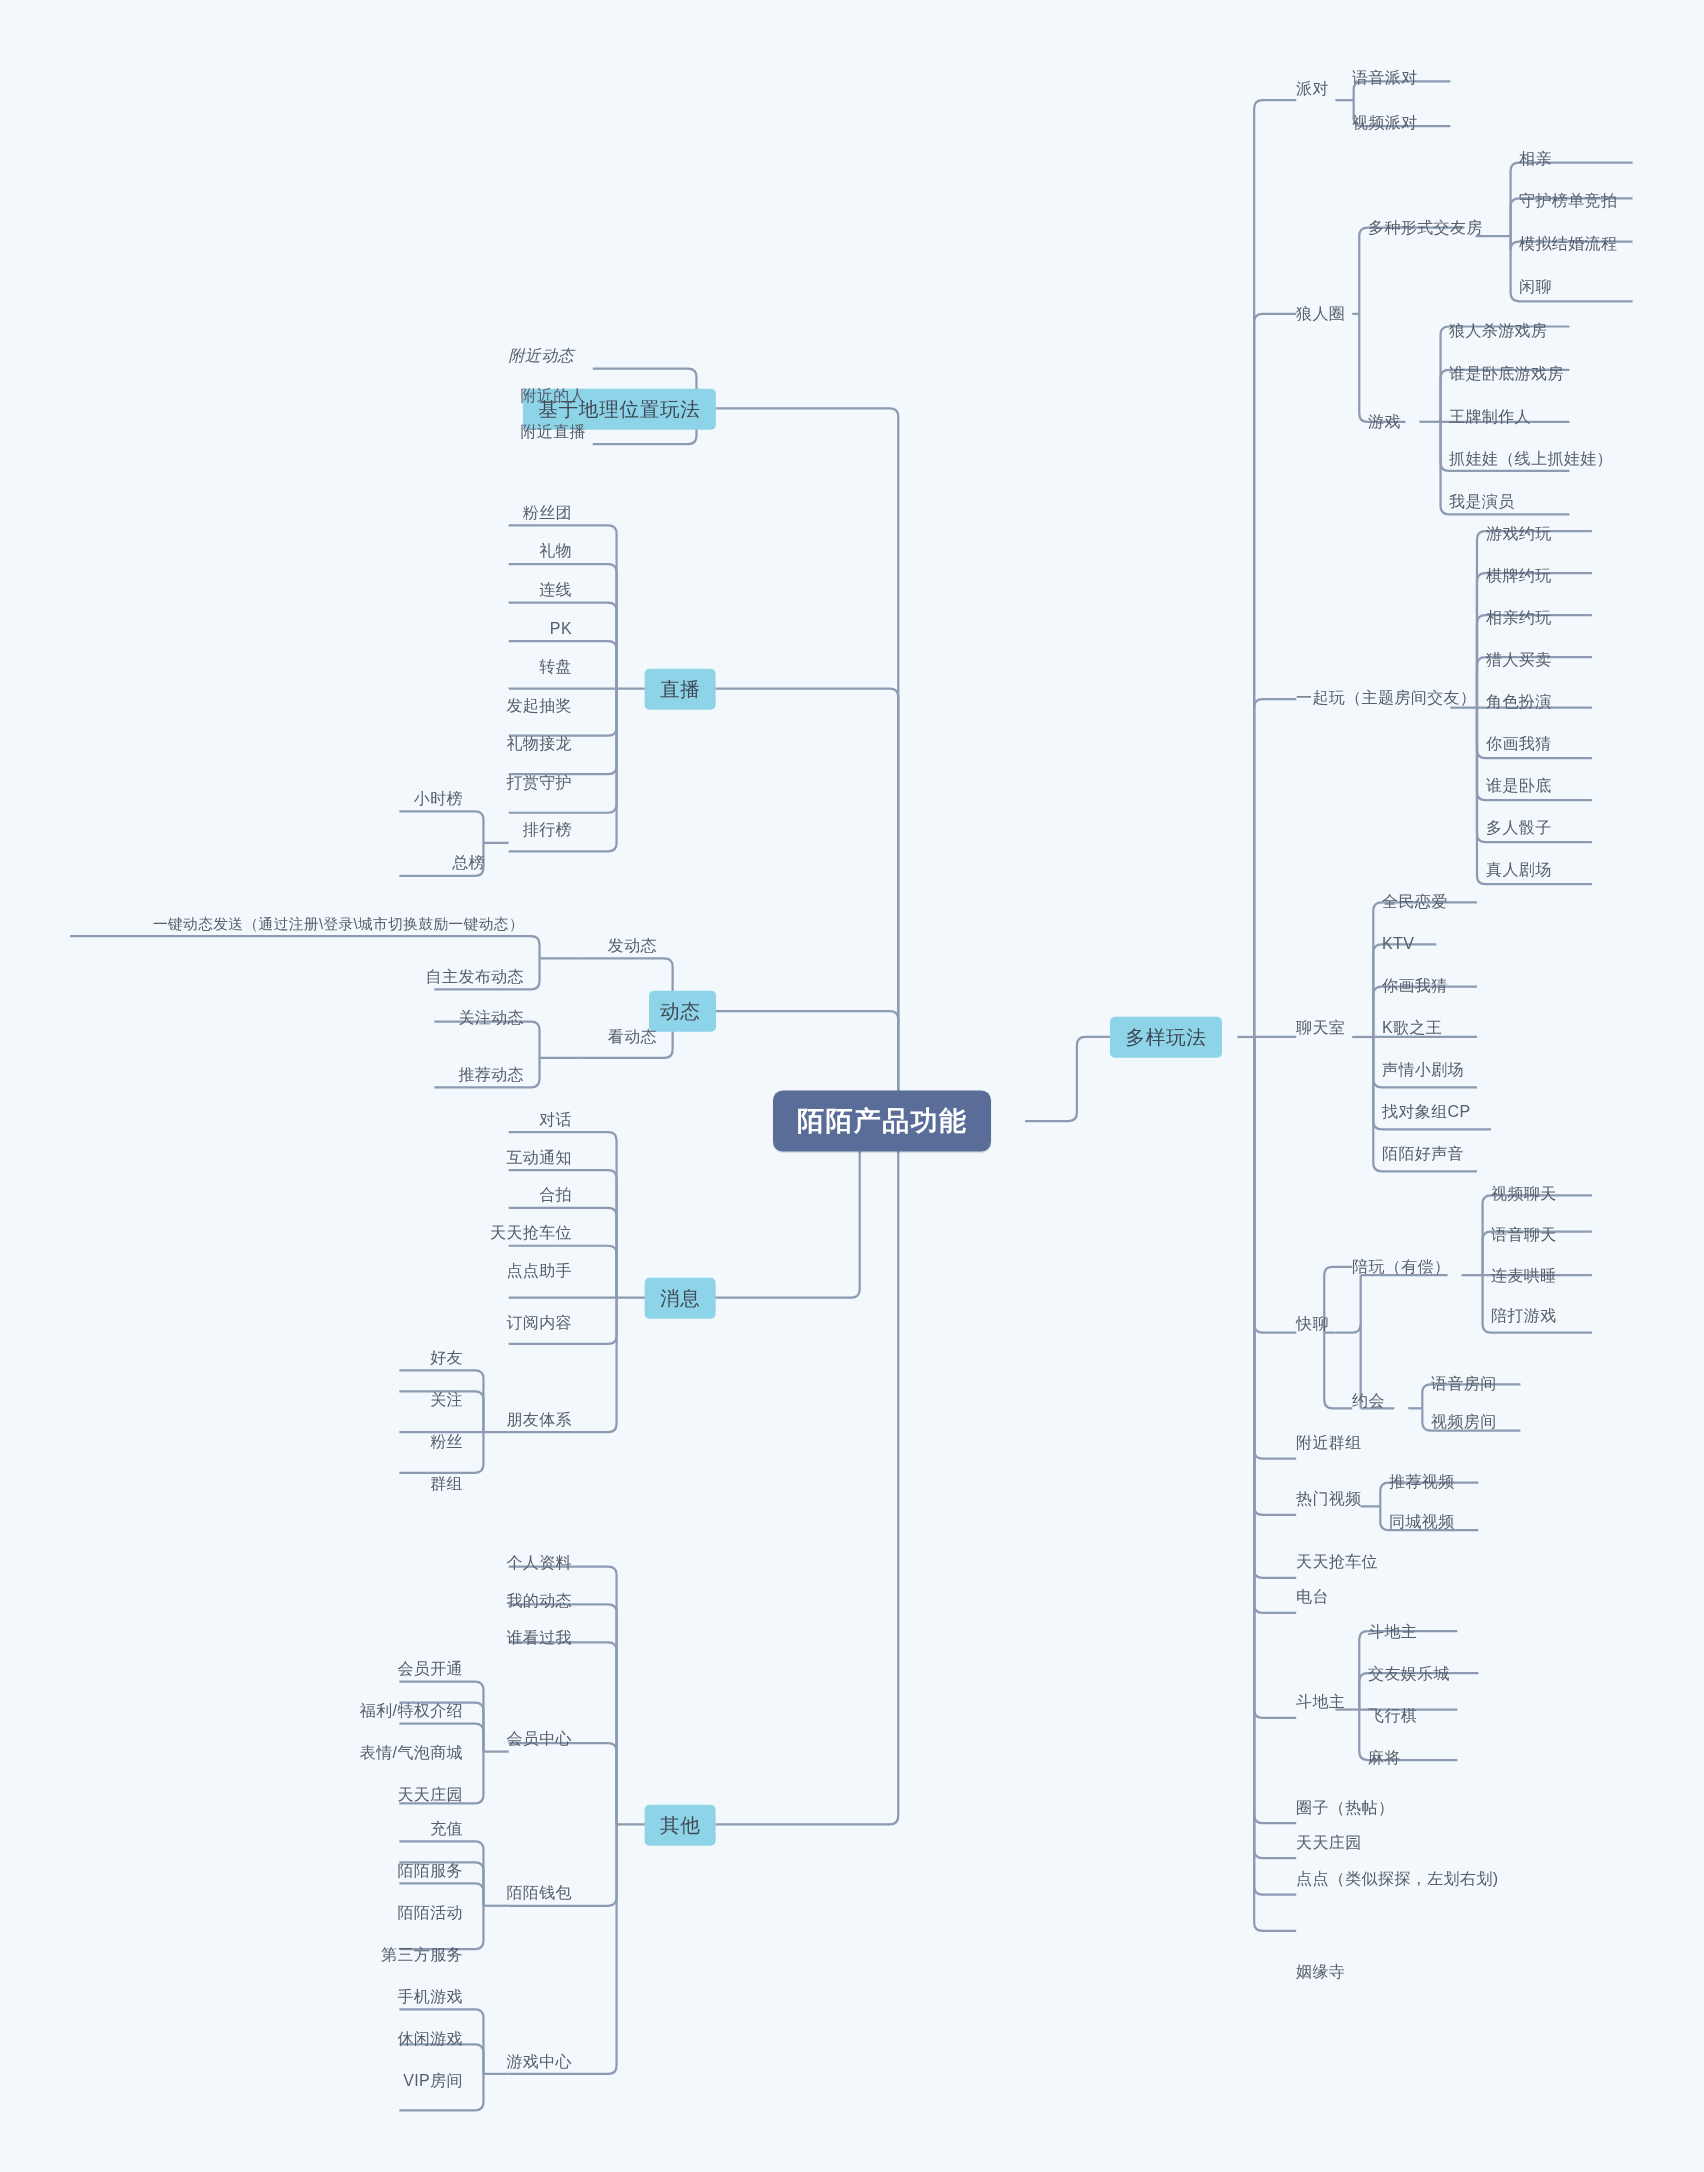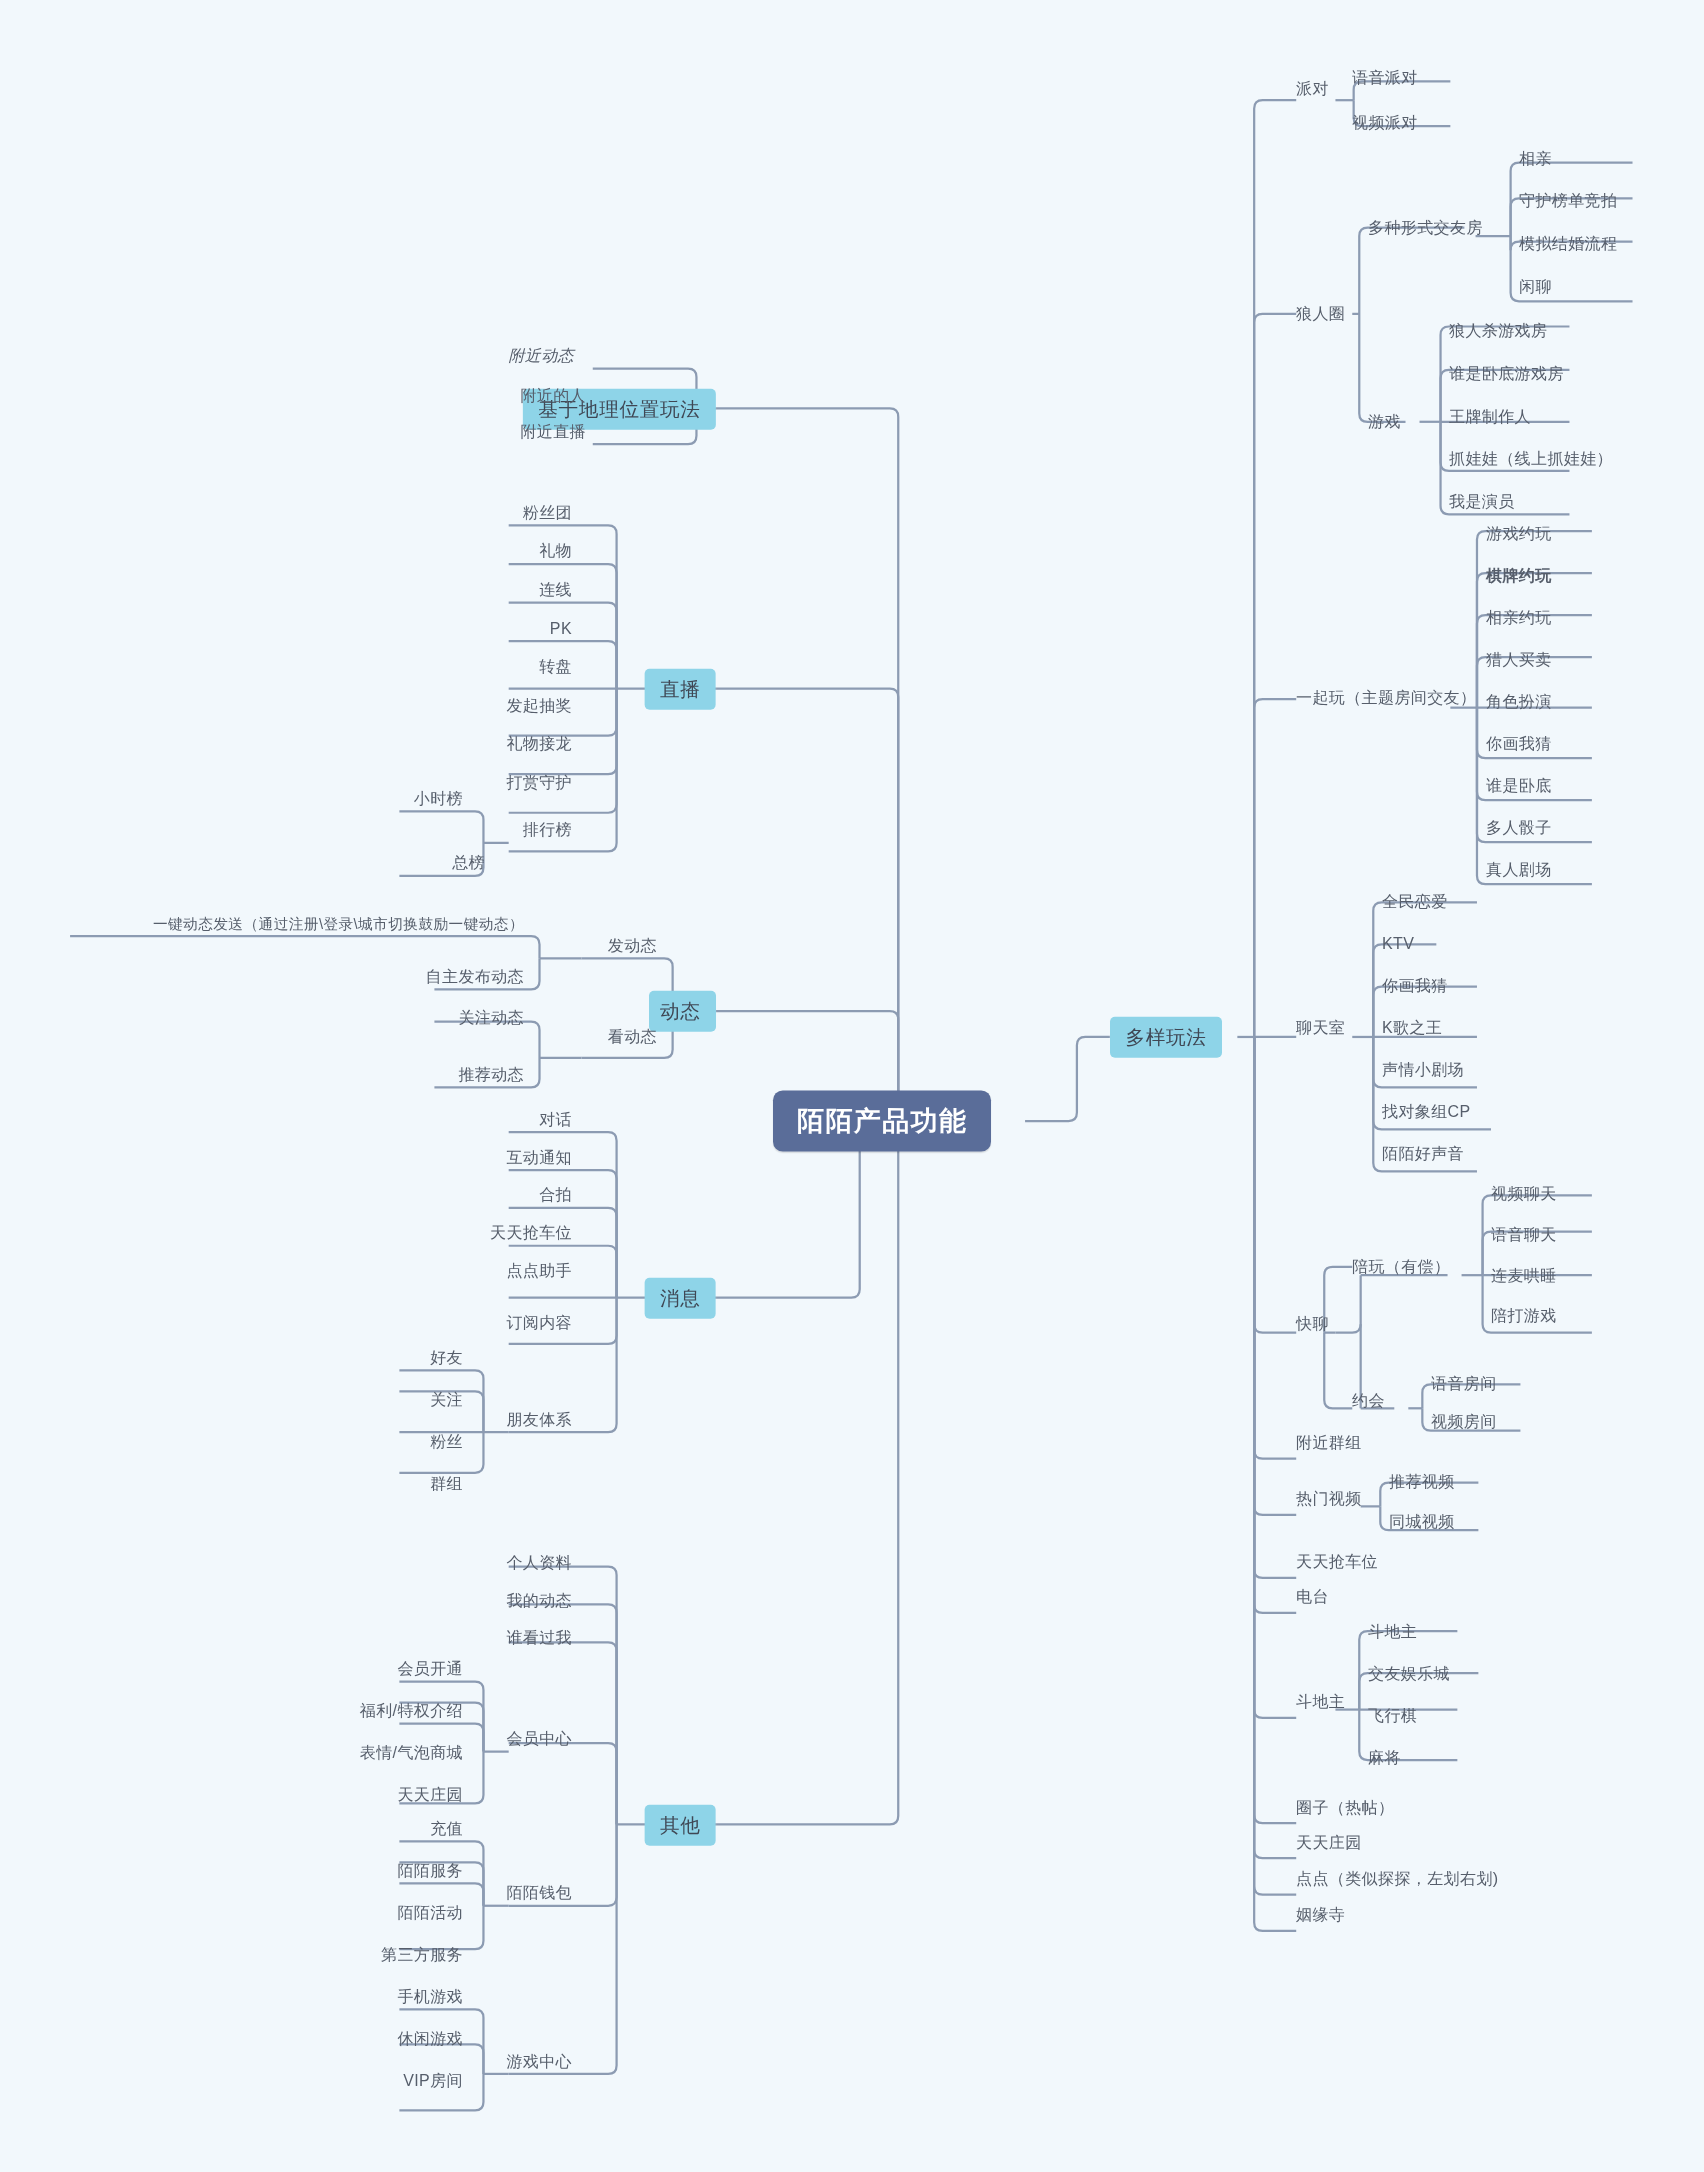--- a/index.html
+++ b/index.html
@@ -288,41 +288,41 @@
   <div class="node lbl" style="left:1296px; top:1020px;">聊天室</div>
   <div class="node lbl" style="left:1296px; top:1316px;">快聊</div>
   <div class="node lbl" style="left:1296px; top:1435px;">附近群组</div>
   <div class="node lbl" style="left:1296px; top:1491px;">热门视频</div>
   <div class="node lbl" style="left:1296px; top:1554px;">天天抢车位</div>
   <div class="node lbl" style="left:1296px; top:1589px;">电台</div>
   <div class="node lbl" style="left:1296px; top:1694px;">斗地主</div>
   <div class="node lbl" style="left:1296px; top:1800px;">圈子（热帖）</div>
   <div class="node lbl" style="left:1296px; top:1835px;">天天庄园</div>
   <div class="node lbl" style="left:1296px; top:1871px;">点点（类似探探，左划右划)</div>
-  <div class="node lbl" style="left:1296px; top:1907px;">姻缘寺</div>
+  <div class="node lbl" style="left:1296px; top:1964px;">姻缘寺</div>
 
   <div class="node lbl" style="left:1352px; top:70px;">语音派对</div>
   <div class="node lbl" style="left:1352px; top:115px;">视频派对</div>
 
   <div class="node lbl" style="left:1368px; top:220px;">多种形式交友房</div>
   <div class="node lbl" style="left:1368px; top:414px;">游戏</div>
 
   <div class="node lbl" style="left:1519px; top:151px;">相亲</div>
   <div class="node lbl" style="left:1519px; top:193px;">守护榜单竞拍</div>
   <div class="node lbl" style="left:1519px; top:236px;">模拟结婚流程</div>
   <div class="node lbl" style="left:1519px; top:279px;">闲聊</div>
 
   <div class="node lbl" style="left:1449px; top:323px;">狼人杀游戏房</div>
   <div class="node lbl" style="left:1449px; top:366px;">谁是卧底游戏房</div>
   <div class="node lbl" style="left:1449px; top:409px;">王牌制作人</div>
   <div class="node lbl" style="left:1449px; top:451px;">抓娃娃（线上抓娃娃）</div>
   <div class="node lbl" style="left:1449px; top:494px;">我是演员</div>
 
   <div class="node lbl" style="left:1486px; top:526px;">游戏约玩</div>
-  <div class="node lbl" style="left:1486px; top:568px;font-weight:bold;">棋牌约玩</div>
+  <div class="node lbl" style="left:1486px; top:568px;">棋牌约玩</div>
   <div class="node lbl" style="left:1486px; top:610px;">相亲约玩</div>
   <div class="node lbl" style="left:1486px; top:652px;">猎人买卖</div>
   <div class="node lbl" style="left:1486px; top:694px;">角色扮演</div>
   <div class="node lbl" style="left:1486px; top:736px;">你画我猜</div>
   <div class="node lbl" style="left:1486px; top:778px;">谁是卧底</div>
   <div class="node lbl" style="left:1486px; top:820px;">多人骰子</div>
   <div class="node lbl" style="left:1486px; top:862px;">真人剧场</div>
 
   <div class="node lbl" style="left:1382px; top:894px;">全民恋爱</div>
   <div class="node lbl" style="left:1382px; top:936px;">KTV</div>

